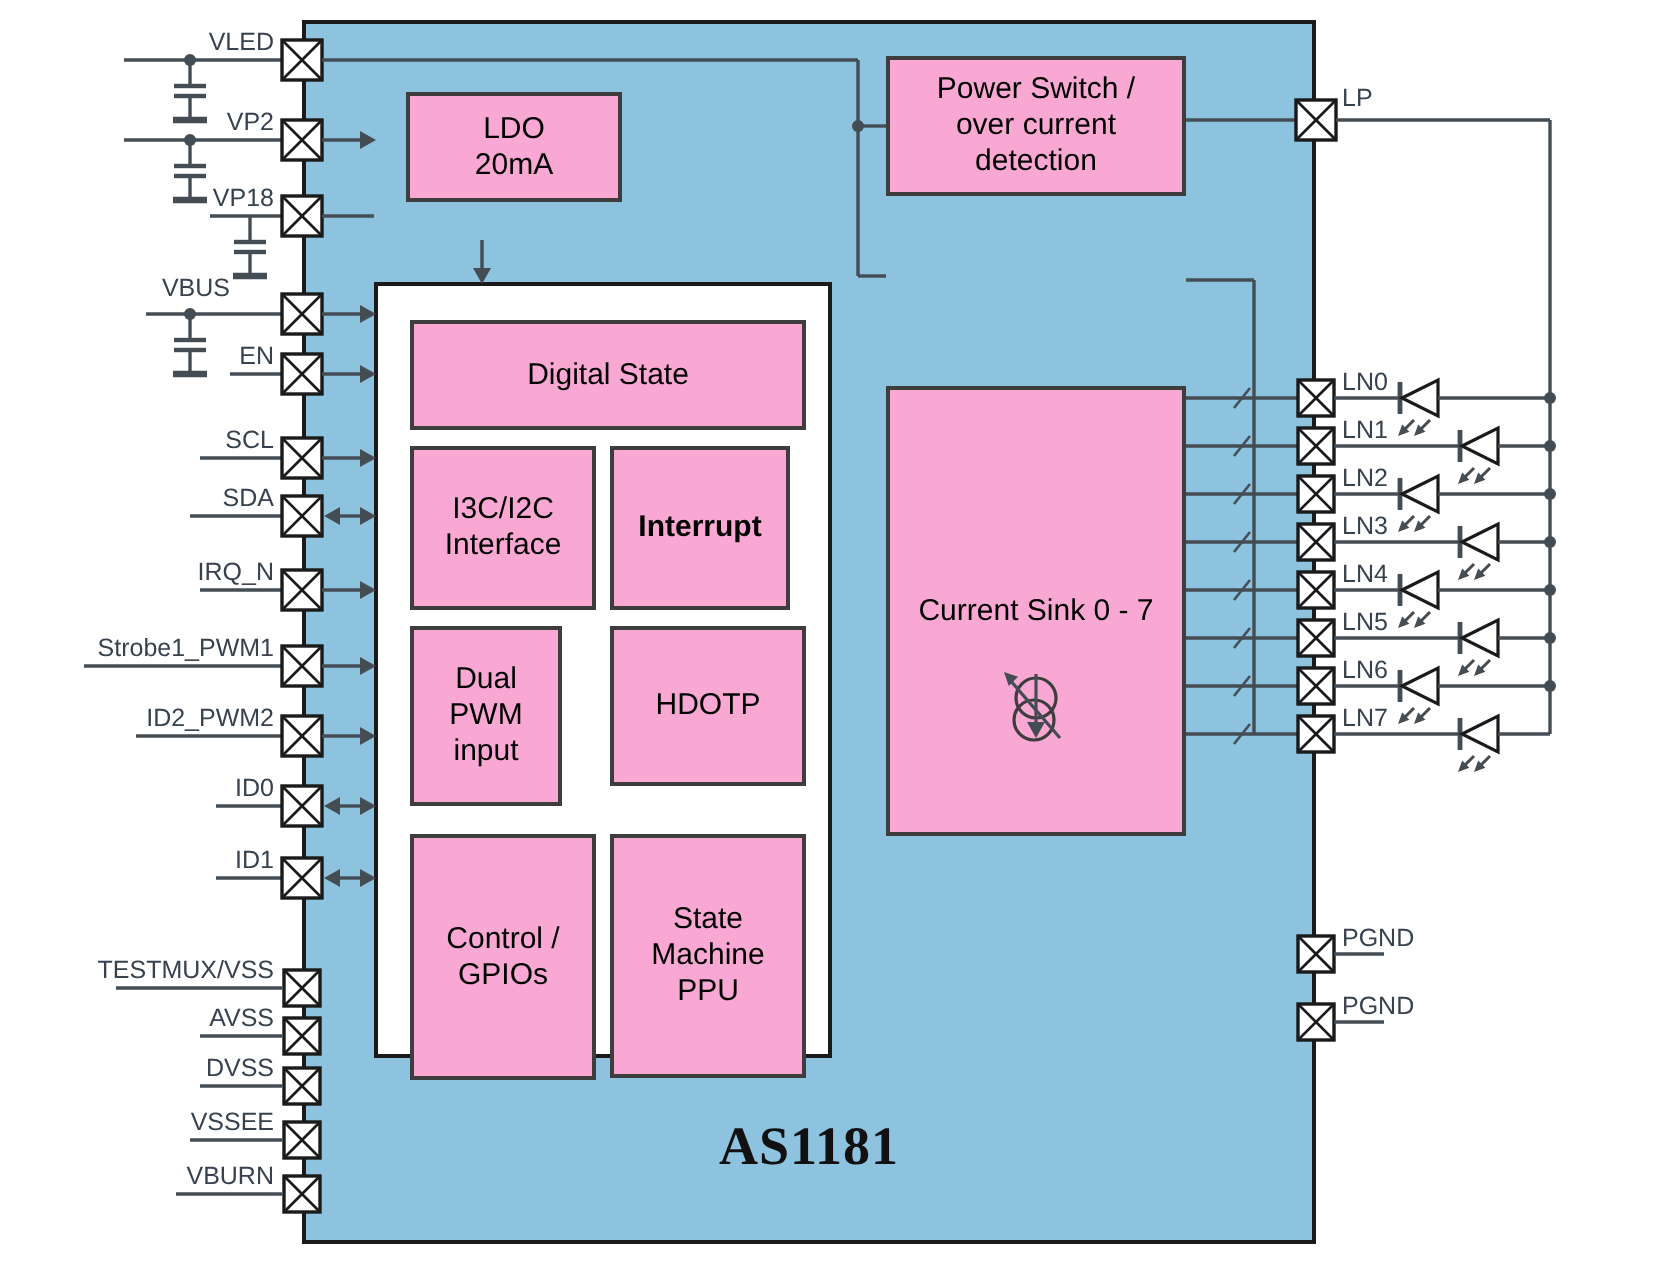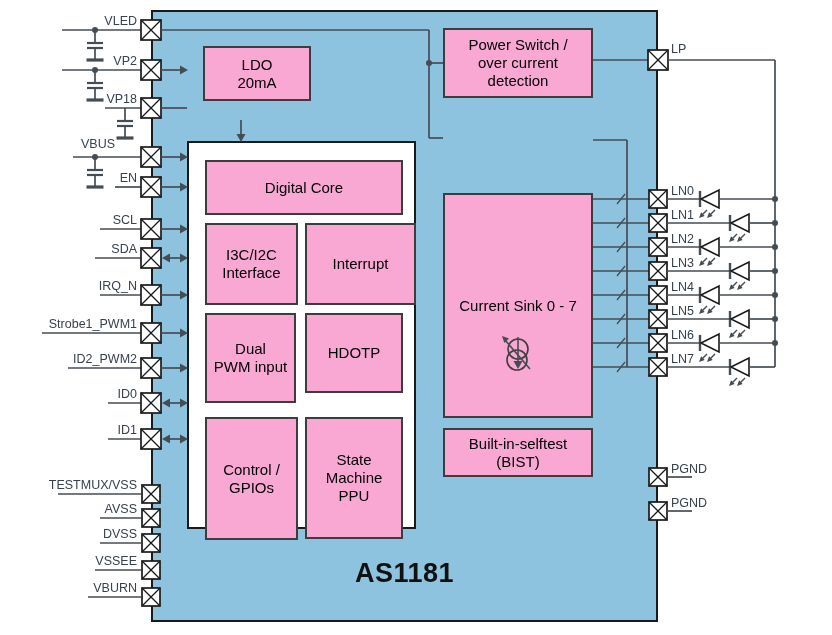--- a/index.html
+++ b/index.html
@@ -15,53 +15,51 @@
     position:absolute; left:187px; top:141px; width:229px; height:388px;
     background:#ffffff; border:2px solid #1a1a1a; box-sizing:border-box;
   }
   .block {
     position:absolute; background:#f9a8d4; border:2px solid #3d3d3d; box-sizing:border-box;
     display:flex; align-items:center; justify-content:center; text-align:center;
     white-space:pre-line; font-size:15px; line-height:1.18; color:#000;
   }
   .chip-title {
     position:absolute; left:151px; top:558px; width:507px; text-align:center;
-    font-size:27px; font-weight:bold; color:#111; letter-spacing:0.5px;
+    font-size:27px; font-weight:bold; color:#111; letter-spacing:0.5px;font-family:Liberation Serif, serif;
   }
   svg.overlay { position:absolute; left:0; top:0; pointer-events:none; }
   svg text { font-family:"Liberation Sans", sans-serif; }
 </style>
 </head>
 <body>
 
 <div class="canvas">
 
   <div class="chip"></div>
   <div class="container-box"></div>
 
   <div class="block" style="left:187px;top:46px;width:108px;height:55px;margin-left:16px;">LDO
 20mA</div>
-  <div class="block" style="left:205px;top:160px;width:198px;height:55px;">Digital Core</div>
+  <div class="block" style="left:205px;top:160px;width:198px;height:55px;">Digital State</div>
   <div class="block" style="left:205px;top:223px;width:93px;height:82px;">I3C/I2C
 Interface</div>
-  <div class="block" style="left:305px;top:223px;width:111px;height:82px;">Interrupt</div>
-  <div class="block" style="left:205px;top:313px;width:91px;height:90px;">Dual
+  <div class="block" style="left:305px;top:223px;width:90px;height:82px;font-weight:bold;">Interrupt</div>
+  <div class="block" style="left:205px;top:313px;width:76px;height:90px;">Dual
 PWM input</div>
   <div class="block" style="left:305px;top:313px;width:98px;height:80px;">HDOTP</div>
   <div class="block" style="left:205px;top:417px;width:93px;height:123px;">Control /
 GPIOs</div>
   <div class="block" style="left:305px;top:417px;width:98px;height:122px;">State
 Machine
 PPU</div>
   <div class="block" style="left:443px;top:28px;width:150px;height:70px;">Power Switch /
 over current
 detection</div>
   <div class="block" style="left:443px;top:193px;width:150px;height:225px;align-items:center;">Current Sink 0 - 7</div>
-  <div class="block" style="left:443px;top:428px;width:150px;height:49px;">Built-in-selftest
-(BIST)</div>
 
   <div class="chip-title">AS1181</div>
 
   <svg class="overlay" id="wires" width="832" height="635" viewBox="0 0 832 635">
       <line x1="62" y1="30" x2="141" y2="30" stroke="#444c54" stroke-width="1.7"></line>
       <rect x="141" y="20" width="20" height="20" fill="#fff" stroke="#1a1a1a" stroke-width="1.7"></rect>
       <line x1="141" y1="20" x2="161" y2="40" stroke="#1a1a1a" stroke-width="1.3"></line>
       <line x1="141" y1="40" x2="161" y2="20" stroke="#1a1a1a" stroke-width="1.3"></line>
       <text x="137" y="25" text-anchor="end" font-size="12.5" fill="#37424e">VLED</text>
       <circle cx="95" cy="30" r="3" fill="#444c54"></circle>

